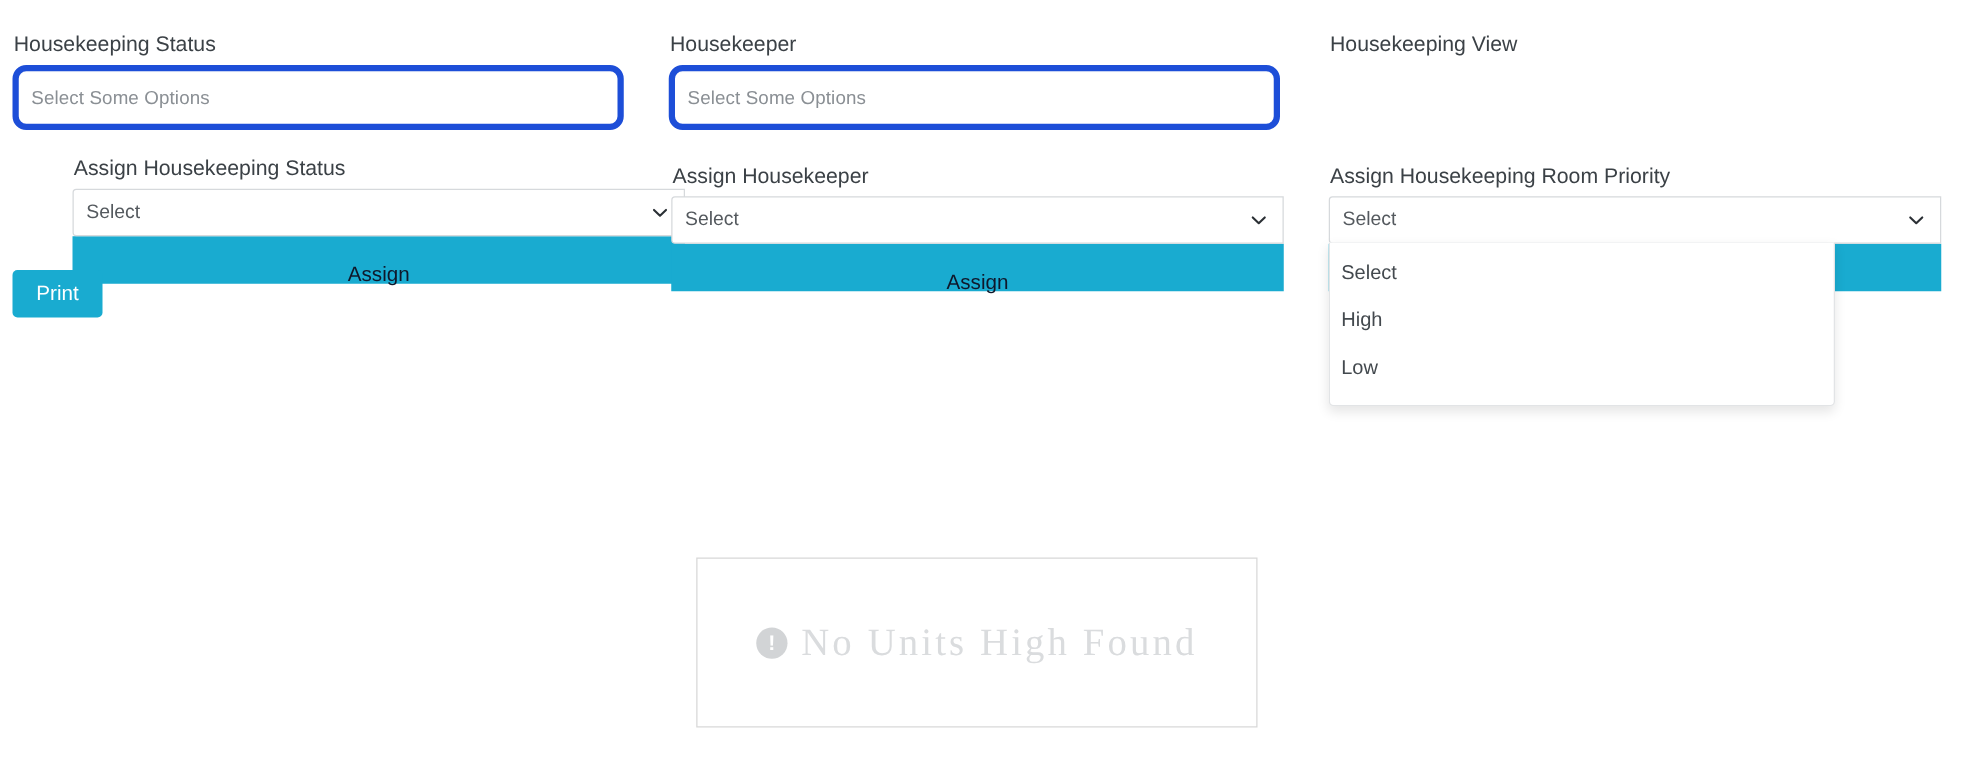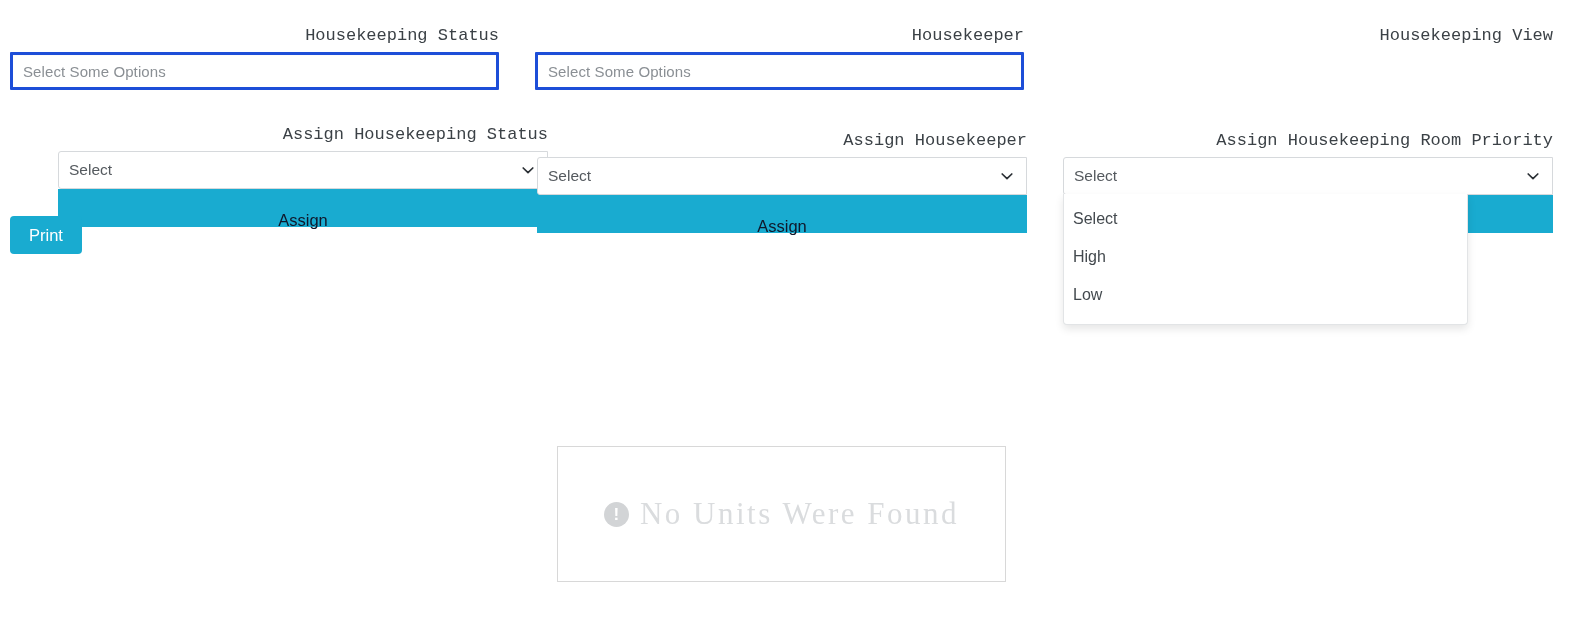--- a/index.html
+++ b/index.html
@@ -15,39 +15,38 @@
 
   .page {
     position: relative;
     width: 1570px;
     height: 619px;
     background: #ffffff;
   }
 
   
   .field-label {
-    font-family: Liberation Mono, monospace;
+    font-family: Liberation Sans, sans-serif;
     font-size: 17px;
     line-height: 20px;
     color: #3b4146;
     white-space: nowrap;
     margin-bottom: 6px;
     padding-left: 1px;
-    text-align: right;
   }
 
   
   .field-block { position: absolute; }
 
   
   .multiselect {
     width: 100%;
-    height: 38px;
-    border: 3px solid #1d4ed8;
-    border-radius: 1px;
+    height: 52px;
+    border: 5px solid #1d4ed8;
+    border-radius: 11px;
     background: #ffffff;
     display: flex;
     align-items: center;
     padding: 0 10px;
     box-shadow: inset 0 1px 1px rgba(0,0,0,.02);
   }
   .multiselect .ms-placeholder {
     font-family: "Liberation Sans", sans-serif;
     font-size: 15px;
     color: #8a8f94;
@@ -260,17 +259,17 @@
         <div class="option-item">Low</div>
       </div>
     </div>
   </div>
 
   <button class="btn-print">Print</button>
 
   <div class="empty-state">
     <div class="empty-inner">
       <span class="empty-icon">!</span>
-      <span class="empty-text">No Units Were Found</span>
+      <span class="empty-text">No Units High Found</span>
     </div>
   </div>
 
 </div>
 
 </body></html>

